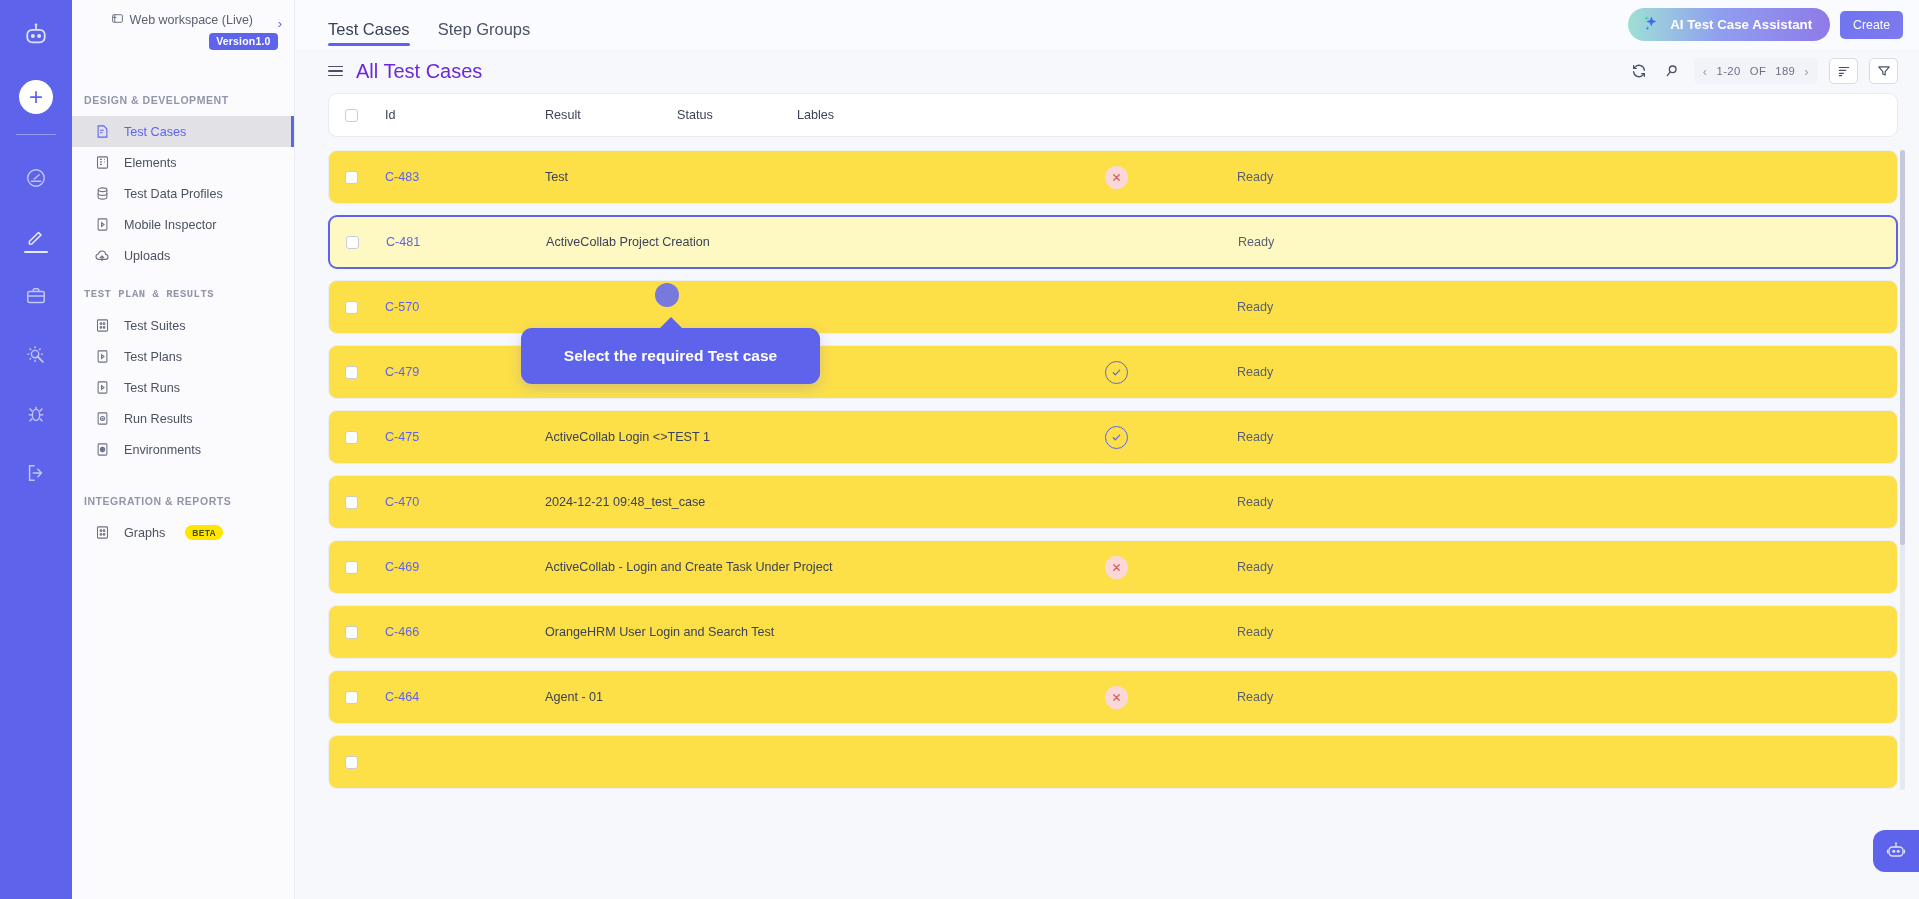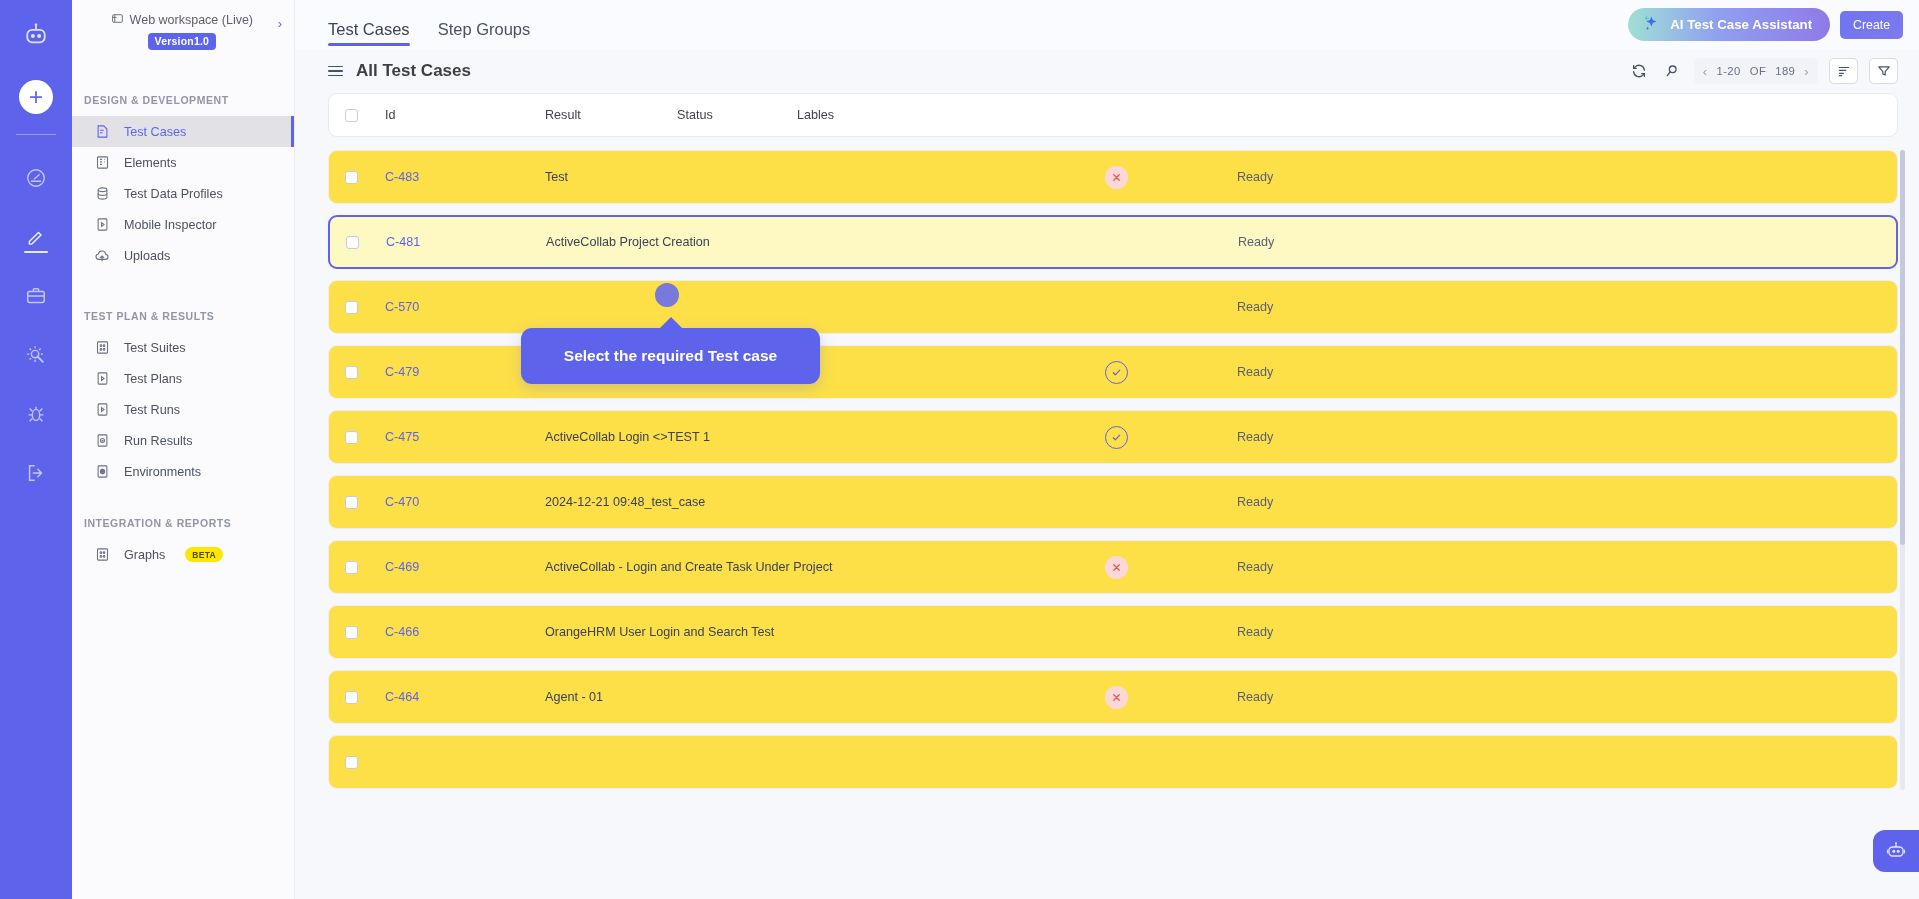--- a/index.html
+++ b/index.html
@@ -40,38 +40,38 @@
 
   
   .sidebar {
     width: 223px; flex: 0 0 223px;
     background: #fbfbfd;
     border-right: 1px solid #ececf3;
     display: flex; flex-direction: column;
     padding-top: 6px;
   }
   .ws-head { padding: 6px 12px 6px 14px; display:flex; align-items:flex-start; }
-  .ws-main { flex: 1; text-align: center; }
+  .ws-main { flex: 1; text-align: right; }
   .ws-title { font-size: 12.5px; color:#5a6072; display:flex; align-items:center; justify-content:center; gap:6px; white-space: nowrap; }
   .ws-badge {
     display:inline-block; margin-top: 5px;
     background: #5e63ec; color:#fff;
     font-size: 10.5px; font-weight: 700;
     border-radius: 4px; padding: 2px 7px 3px;
     letter-spacing: .2px;
   }
   .ws-chev { color:#5e63ec; font-size: 13px; padding-top: 4px; cursor:pointer; }
 
   .nav-section {
     font-size: 10.5px; letter-spacing: .55px;
     color:#9195a8; font-weight: 600;
     padding: 0 0 0 12px; margin: 38px 0 10px;
     text-transform: uppercase;
   }
-  .nav-section.second { margin-top: 39px; }
+  .nav-section.second { margin-top: 17px; font-family: Liberation Mono, monospace; }
   .nav-section.third { margin-top: 30px; }
   .nav-item {
     display:flex; align-items:center; gap: 14px;
     height: 31px; padding-left: 22px;
     font-size: 12.6px; color:#4c5263; cursor:pointer;
     position: relative;
   }
   .nav-item .nav-ico { width:16px; height:16px; display:flex; align-items:center; justify-content:center; color:#6c7183; }
   .nav-item.active { background:#e2e2e6; color:#5e63ec; font-weight:500; }
   .nav-item.active .nav-ico { color:#5e63ec; }
@@ -117,21 +117,21 @@
     color:#fff; font-size:12.3px; font-family:"Liberation Sans", sans-serif;
   }
 
   .toolbar {
     height: 44px; flex:0 0 44px; display:flex; align-items:center;
     padding: 0 21px 0 33px;
   }
   .toolbar-left { display:flex; align-items:center; gap:13px; }
   .hamburger { display:flex; flex-direction:column; gap:3px; cursor:pointer; }
   .hamburger span { display:block; width:15px; height:1.6px; background:#4a5166; border-radius:1px; }
-  .tb-title { font-size:17px; color:#404040;font-weight:bold; }
+  .tb-title { font-size:20px; color:#6d28d9; }
   .toolbar-right { margin-left:auto; display:flex; align-items:center; gap:11px; }
   .icon-btn { width:22px; height:22px; display:flex; align-items:center; justify-content:center; cursor:pointer; color:#4a5166; }
   .pager {
     display:flex; align-items:center; gap:9px;
     background:#f2f3f9; border-radius:5px; height:26px; padding:0 9px;
     font-size:11.3px; color:#6b7185; letter-spacing:.4px;
   }
   .pager .arw { color:#9a9fb3; cursor:pointer; font-size:13px; }
   .sq-btn {
     width:29px; height:26px; border:1px solid #d9dbe7; border-radius:5px; background:#fff;

